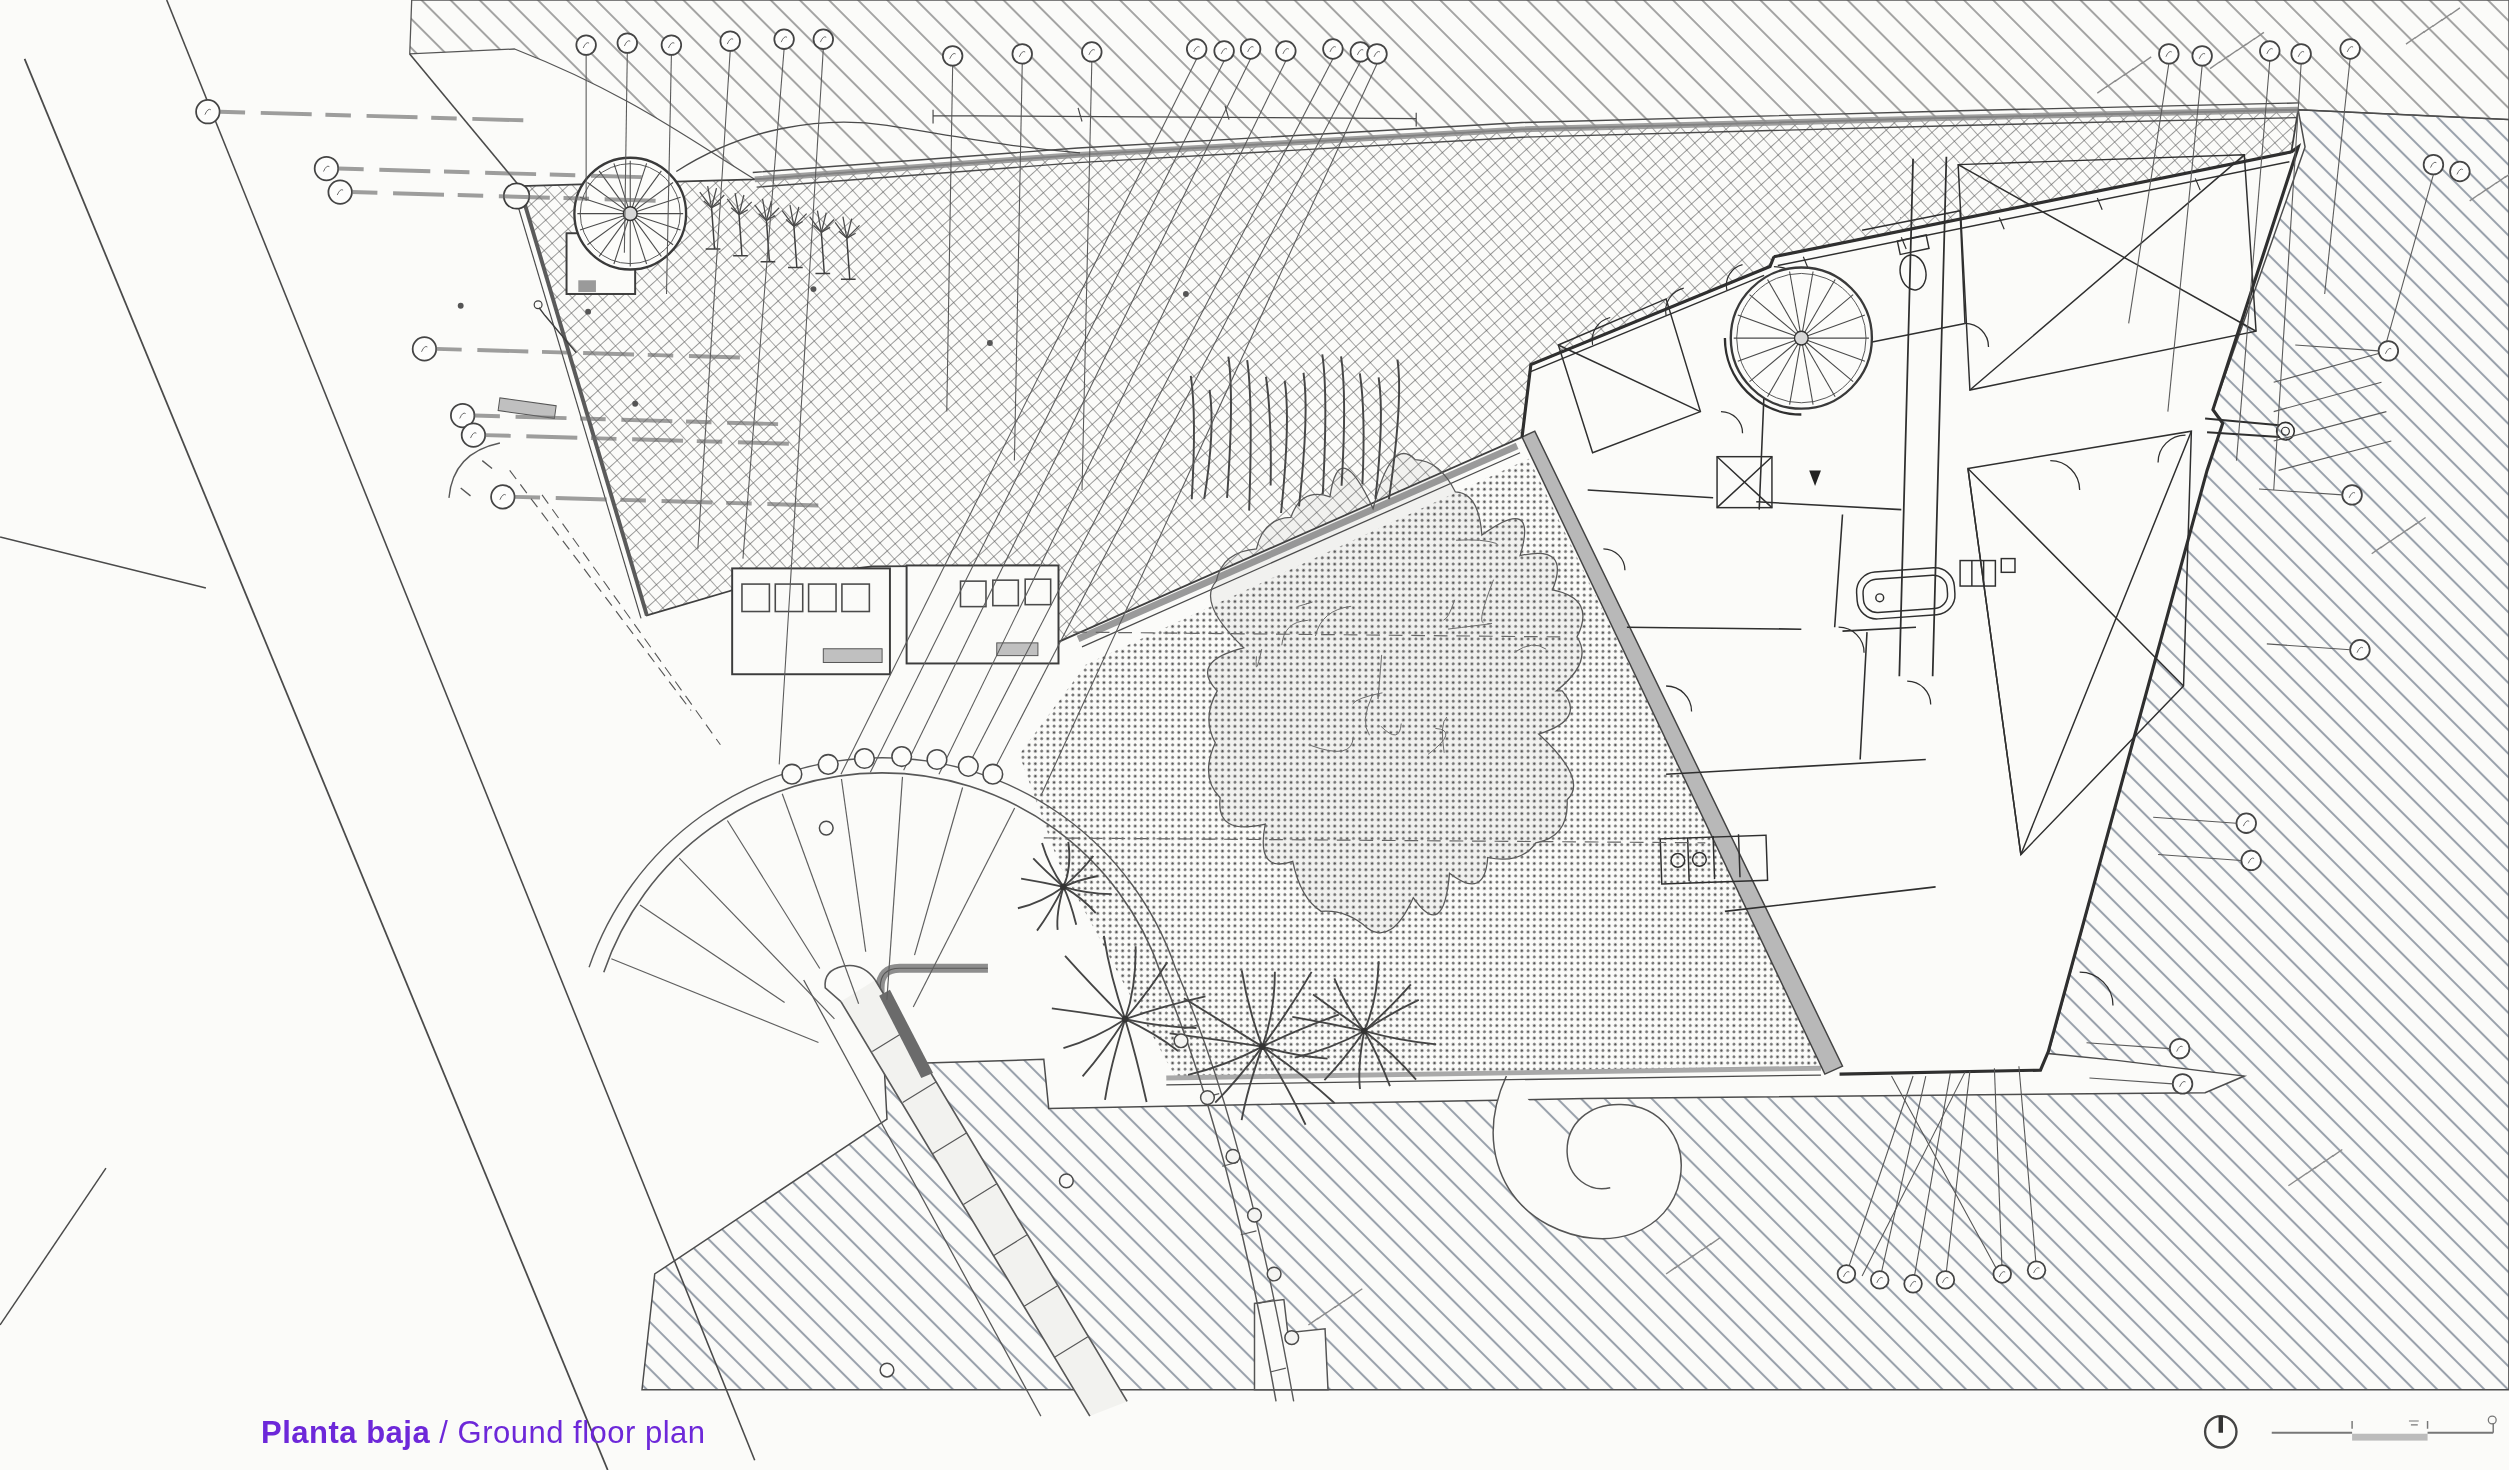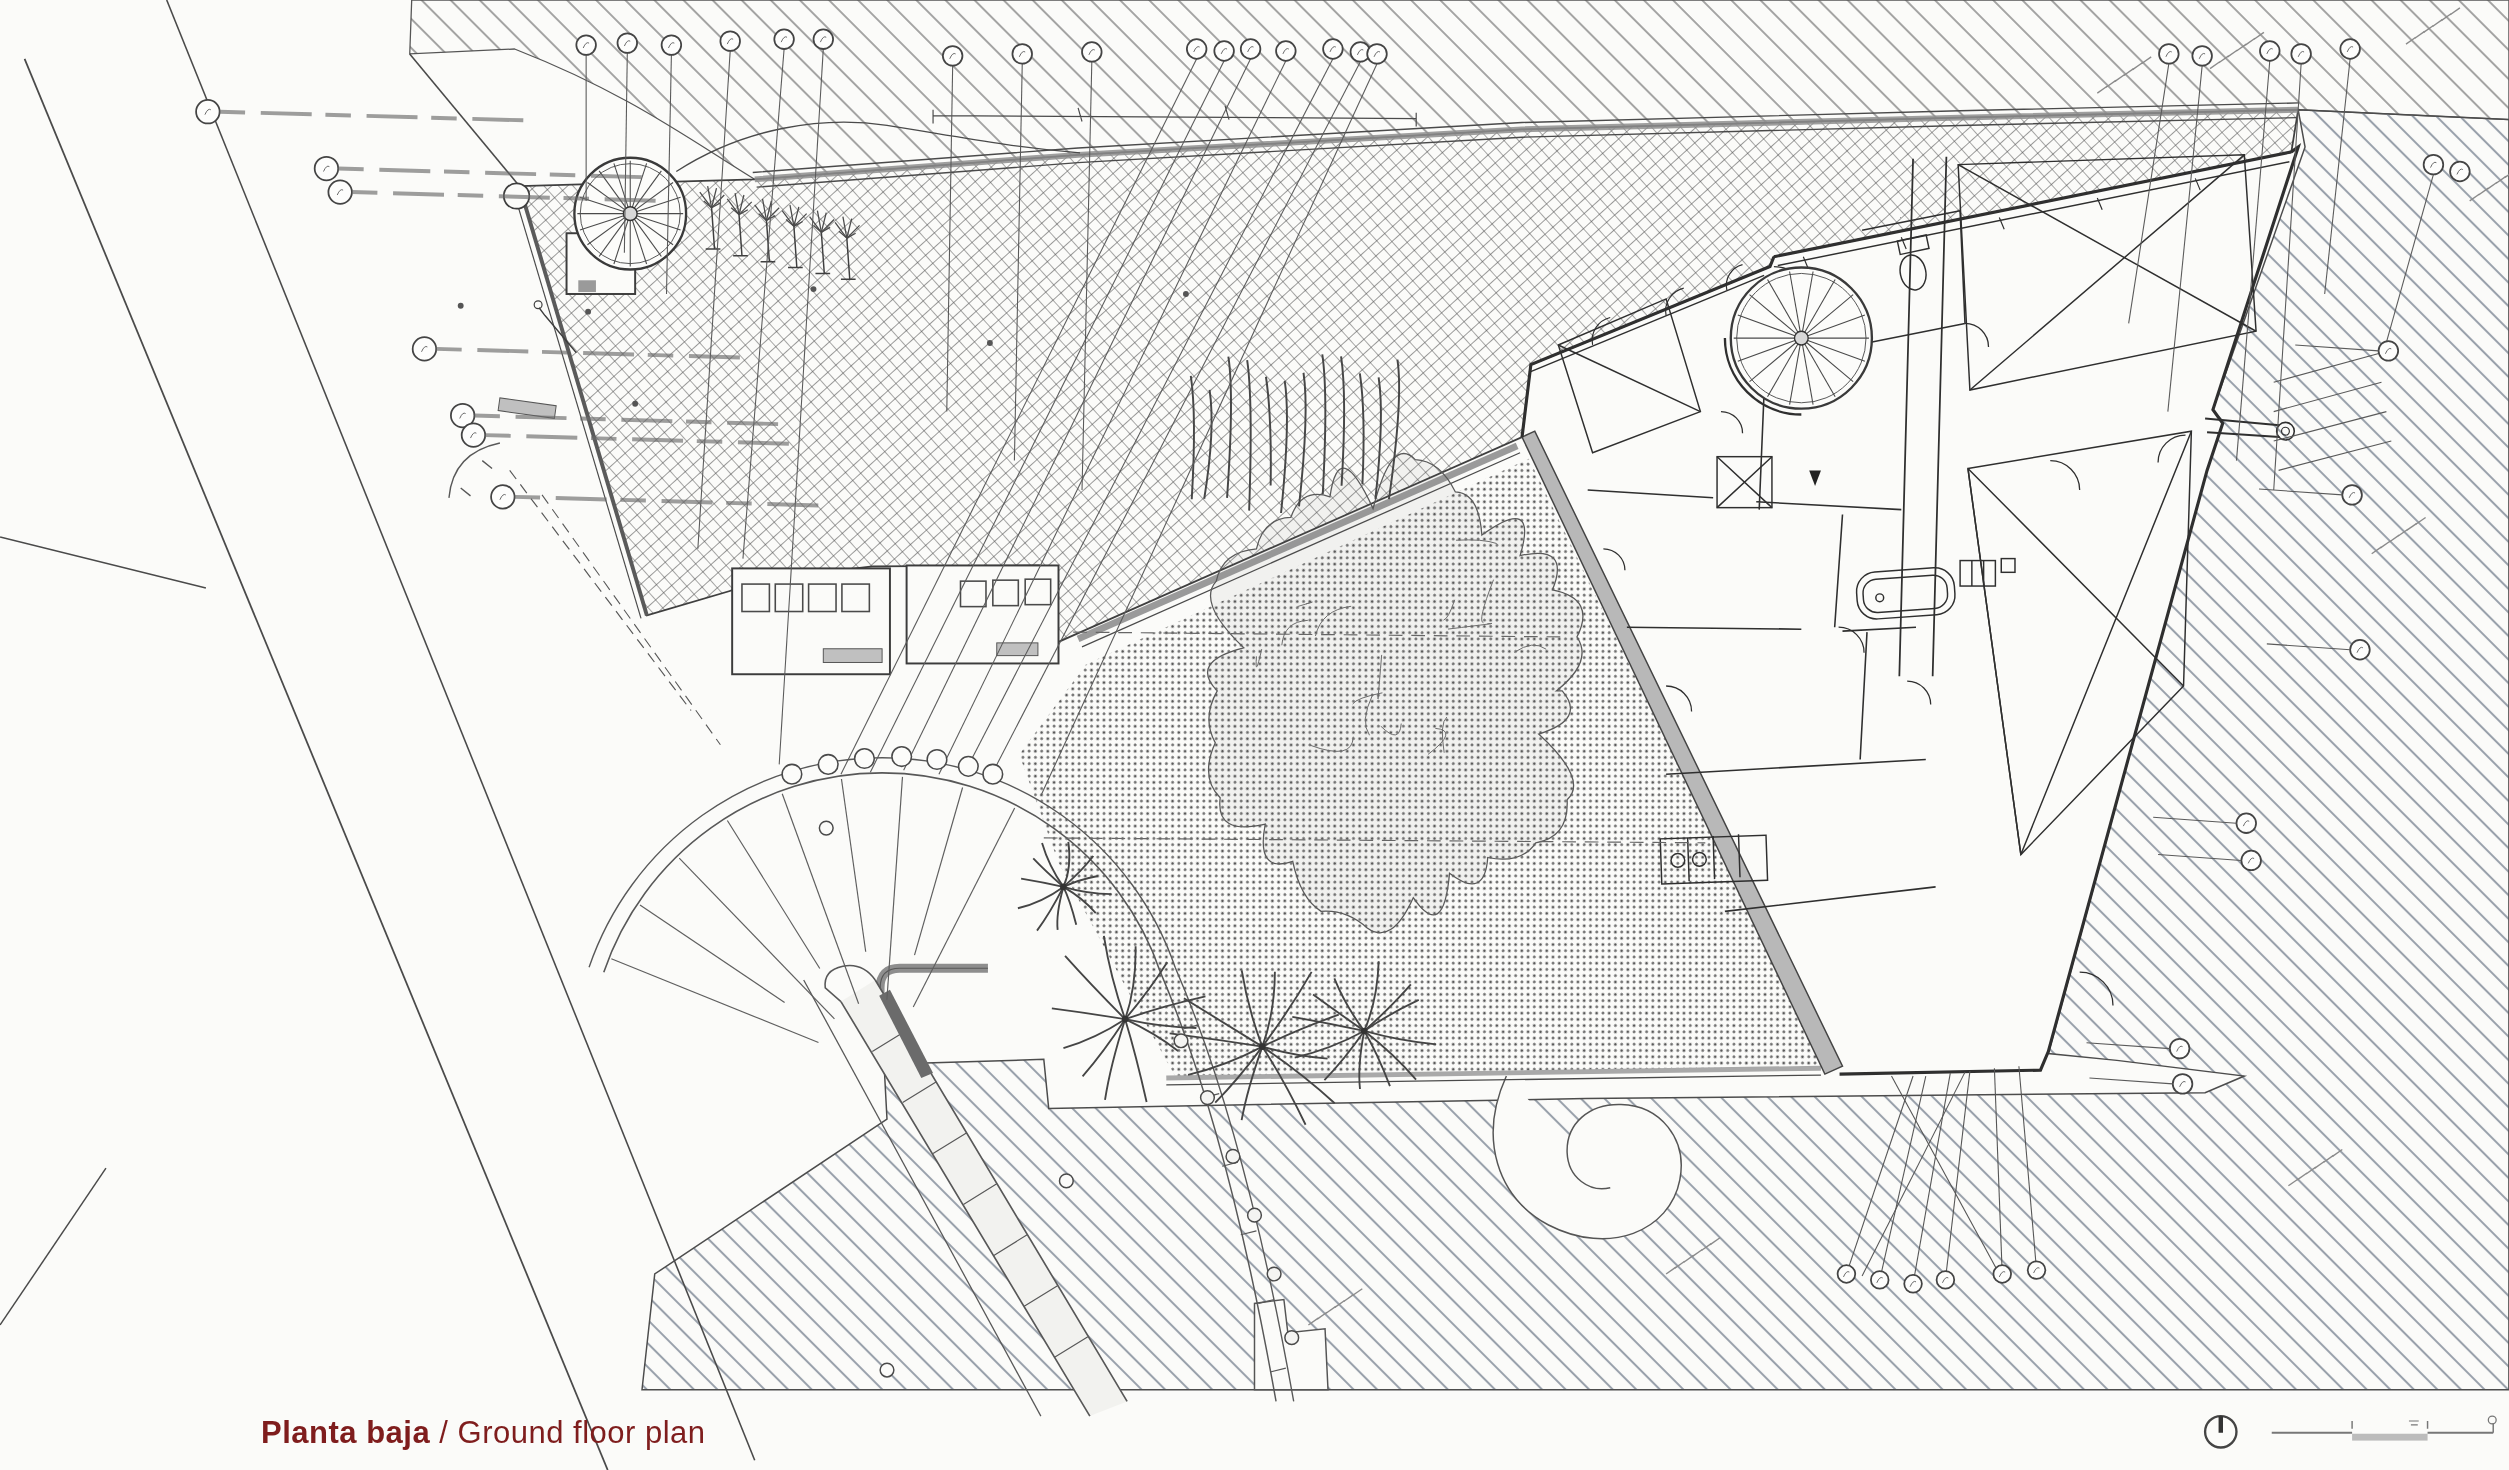--- a/index.html
+++ b/index.html
@@ -1,19 +1,19 @@
 <!DOCTYPE html>
 <html><head>
 <meta charset="utf-8">
 <style>
   html,body{margin:0;padding:0;background:#e8e8e8;}
   #stage{position:relative;width:2509px;height:1470px;background:#fbfbf9;overflow:hidden;
          font-family:"Liberation Sans",sans-serif;}
   #plan-svg{position:absolute;left:0;top:0;}
-  #caption{position:absolute;left:261px;top:1415px;font-size:31px;color:#7f1d1d;
+  #caption{position:absolute;left:261px;top:1415px;font-size:31px;color:#6d28d9;
            letter-spacing:0.5px;white-space:nowrap;}
   #caption .b{font-weight:bold;}
 </style>
 </head>
 <body>
 
 <div id="stage">
 <svg id="plan-svg" width="2509" height="1470" viewBox="0 0 2560 1500">
   <defs>
     <pattern id="hatchT" width="21" height="21" patternUnits="userSpaceOnUse" patternTransform="rotate(-45)">

